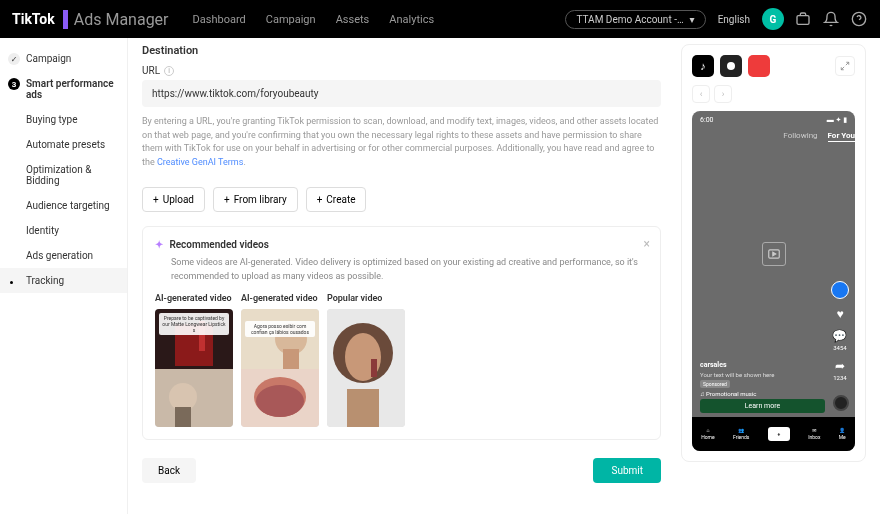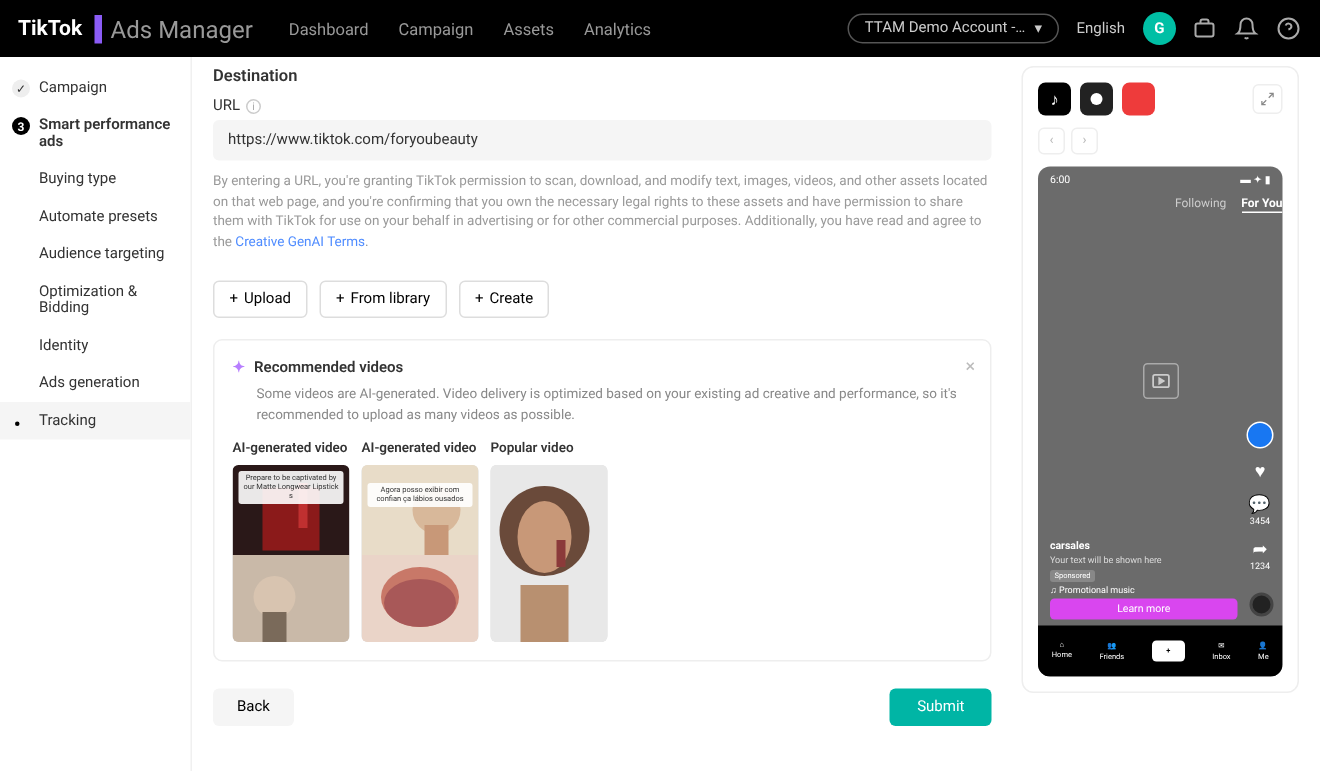--- a/index.html
+++ b/index.html
@@ -67,21 +67,21 @@
 .ph-center{position:absolute;top:42%;left:50%;transform:translate(-50%,-50%);width:24px;height:24px;border:1px solid #aaa;border-radius:3px;display:flex;align-items:center;justify-content:center}
 .ph-side{position:absolute;right:6px;bottom:70px;display:flex;flex-direction:column;align-items:center;gap:8px}
 .ph-avatar{width:18px;height:18px;border-radius:50%;background:#1877f2;border:1px solid #fff}
 .ph-icon{display:flex;flex-direction:column;align-items:center;gap:1px;font-size:6px}
 .ph-icon .glyph{font-size:12px}
 .ph-bottom-text{position:absolute;left:8px;bottom:54px;font-size:7px}
 .ph-user{font-weight:700;margin-bottom:2px}
 .ph-desc{color:#ddd;font-size:6px;margin-bottom:2px}
 .ph-spons{background:#888;padding:1px 3px;border-radius:2px;font-size:5px;display:inline-block;margin-bottom:2px}
 .ph-music{font-size:6px}
-.ph-cta{position:absolute;left:8px;right:30px;bottom:38px;background:#d946ef;text-align:center;padding:3px;border-radius:3px;font-size:7px}
+.ph-cta{position:absolute;left:8px;right:30px;bottom:38px;background:#14532d;text-align:center;padding:3px;border-radius:3px;font-size:7px}
 .ph-nav{position:absolute;bottom:0;left:0;right:0;height:34px;background:#000;display:flex;justify-content:space-around;align-items:center;font-size:5px}
 .ph-nav div{display:flex;flex-direction:column;align-items:center;gap:1px}
 .ph-plus{width:22px;height:14px;background:#fff;border-radius:3px;color:#000;display:flex;align-items:center;justify-content:center;font-weight:700}
 .ph-disc{position:absolute;right:6px;bottom:40px;width:16px;height:16px;border-radius:50%;background:#222;border:2px solid #444}
 .caption-overlay{position:absolute;top:4px;left:4px;right:4px;font-size:5px;background:rgba(255,255,255,0.9);padding:2px;border-radius:2px;color:#333;text-align:center;line-height:1.2}
 </style>
 </head>
 <body>
 
 <div class="topbar">
@@ -120,22 +120,22 @@
       </svg>
     </div>
 </div>
 
 <div class="layout">
   <div class="sidebar">
     <div class="side-item top"><span class="side-icon check">✓</span><span>Campaign</span></div>
     <div class="side-item top" style="font-weight:600"><span class="side-icon num">3</span><span>Smart performance ads</span></div>
     <div class="side-item">Buying type</div>
     <div class="side-item">Automate presets</div>
+    <div class="side-item">Optimization &amp; Bidding</div>
     <div class="side-item">Audience targeting</div>
-    <div class="side-item">Optimization &amp; Bidding</div>
     <div class="side-item">Identity</div>
     <div class="side-item">Ads generation</div>
     <div class="side-item active">Tracking</div>
   </div>
 
   <div class="main">
     <div class="left">
       <div class="sec-title">Destination</div>
       <div class="label-row">
           <span>URL</span>

